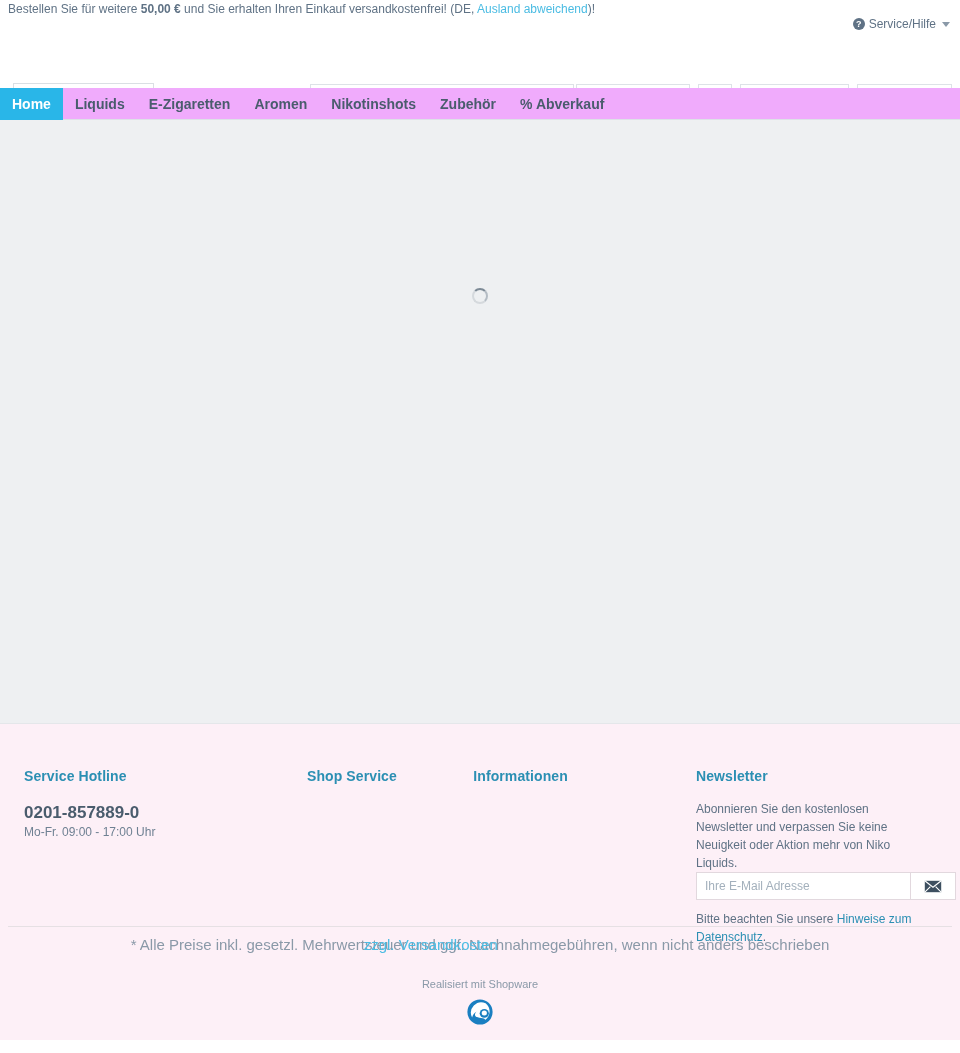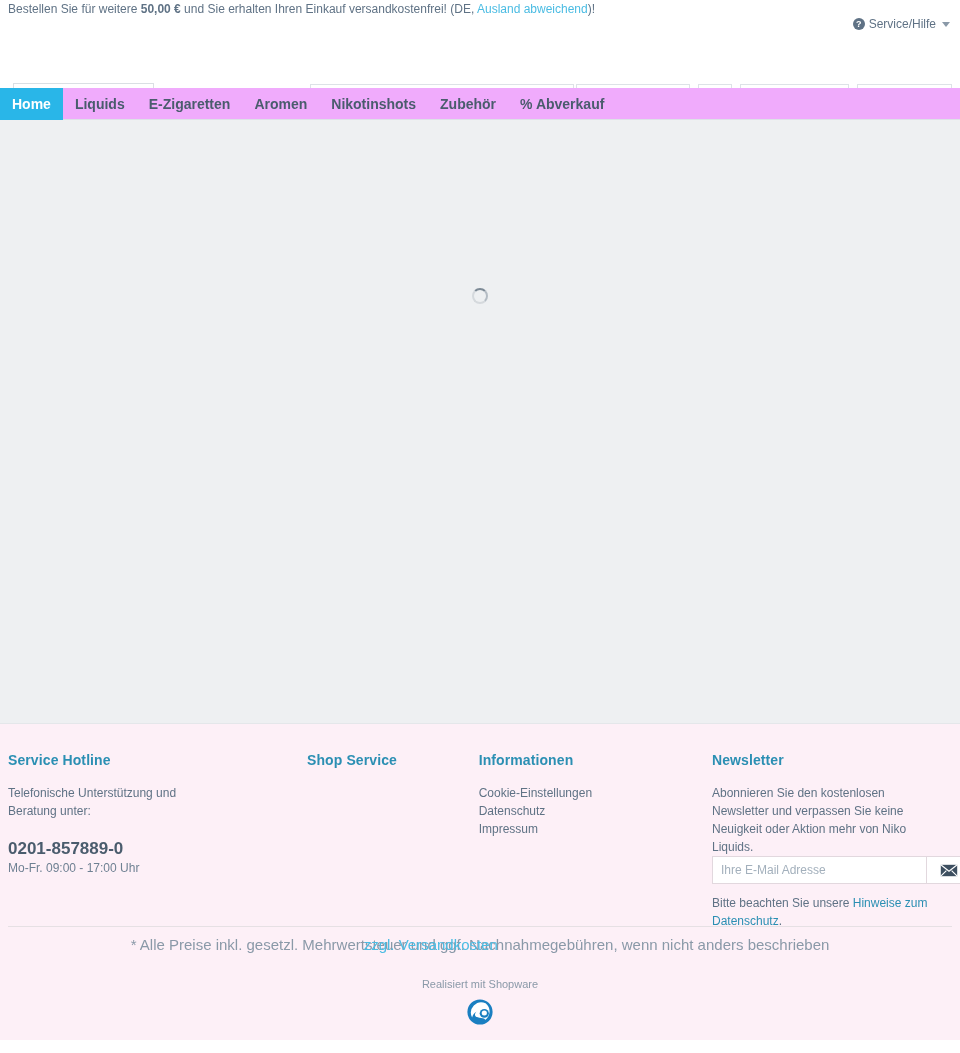--- a/index.html
+++ b/index.html
@@ -122,21 +122,21 @@
     border: 2px solid #d5d9dd;
     border-top-color: #7d8a96;
     border-right-color: #b4bcc4;
   }
 
   
   .footer {
     position: relative;
     background: #fdf0f7;
     height: 316px;
-    padding: 0;
+    padding: 16px;
   }
   .footer-cols {
     position: relative;
     display: flex;
     padding: 28px 8px 0 8px;
   }
   .fcol { padding-right: 18px; }
   .fcol-1 { width: 238px; }
   .fcol-2 { width: 238px; text-align: center; }
   .fcol-3 { width: 236px; }
@@ -271,36 +271,30 @@
 <div class="main">
   <div class="spinner"></div>
 </div>
 
 <div class="footer">
 
   <div class="footer-cols">
 
     <div class="fcol fcol-1">
       <h3>Service Hotline</h3>
-      <p>Telefonische Unterstützung und Beratung unter:</p>
       <div class="hotline-num">0201-857889-0</div>
       <div class="hotline-hours">Mo-Fr. 09:00 - 17:00 Uhr</div>
     </div>
 
     <div class="fcol fcol-2">
       <h3>Shop Service</h3>
     </div>
 
     <div class="fcol fcol-3">
       <h3>Informationen</h3>
-      <ul>
-        <li>Cookie-Einstellungen</li>
-        <li>Datenschutz</li>
-        <li>Impressum</li>
-      </ul>
     </div>
 
     <div class="fcol fcol-4">
       <h3>Newsletter</h3>
       <p class="nl-text">Abonnieren Sie den kostenlosen Newsletter und verpassen Sie keine Neuigkeit oder Aktion mehr von Niko Liquids.</p>
       <div class="nl-form">
         <input class="nl-input" type="text" placeholder="Ihre E-Mail Adresse" style="">
         <button class="nl-submit">
           <svg width="18" height="13" viewBox="0 0 18 13">
             <rect x="0.8" y="0.8" width="16.4" height="11.4" fill="#3d4f60"></rect>

